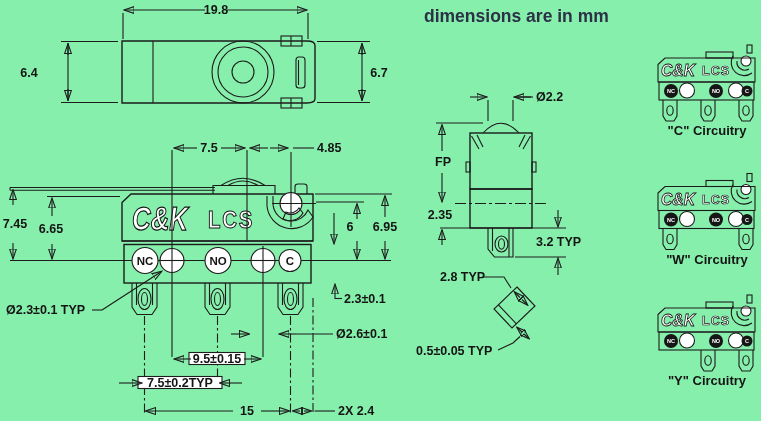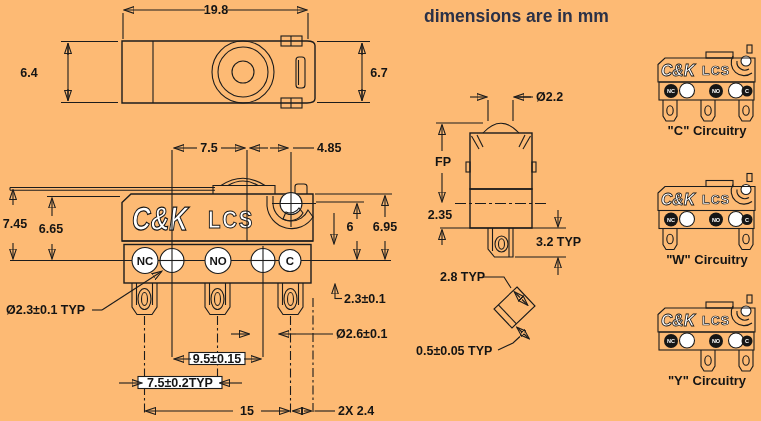--- a/index.html
+++ b/index.html
@@ -1,16 +1,16 @@
 <!DOCTYPE html>
 <html><head>
 <meta charset="utf-8">
 <style>
   html,body{margin:0;padding:0;background:#fff}
-  .stage{position:relative;width:761px;height:421px;background:#fdba74;overflow:hidden}
+  .stage{position:relative;width:761px;height:421px;background:#86efac;overflow:hidden}
   svg{display:block}
   .lw *{stroke:#1c1c1c;stroke-width:1.1;fill:none;stroke-linecap:butt;stroke-linejoin:miter}
   .lw .thick{stroke-width:1.4}
   .lw .wh{fill:#fff}
   .lw .blk{fill:#161616;stroke:none}
   .lw .dash{stroke-dasharray:9,3,2.5,3}
   .lw .dashdot{stroke-dasharray:11,3,3,3}
   .lw text{stroke:none;fill:#141414}
   .lw text.dim{font:bold 12.5px "Liberation Sans",sans-serif}
   .lw text.mid{text-anchor:middle}

